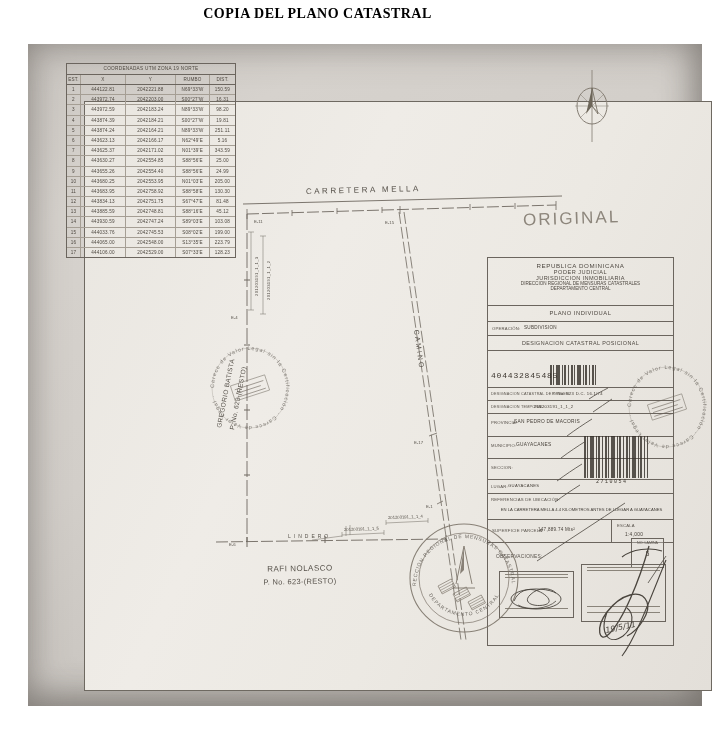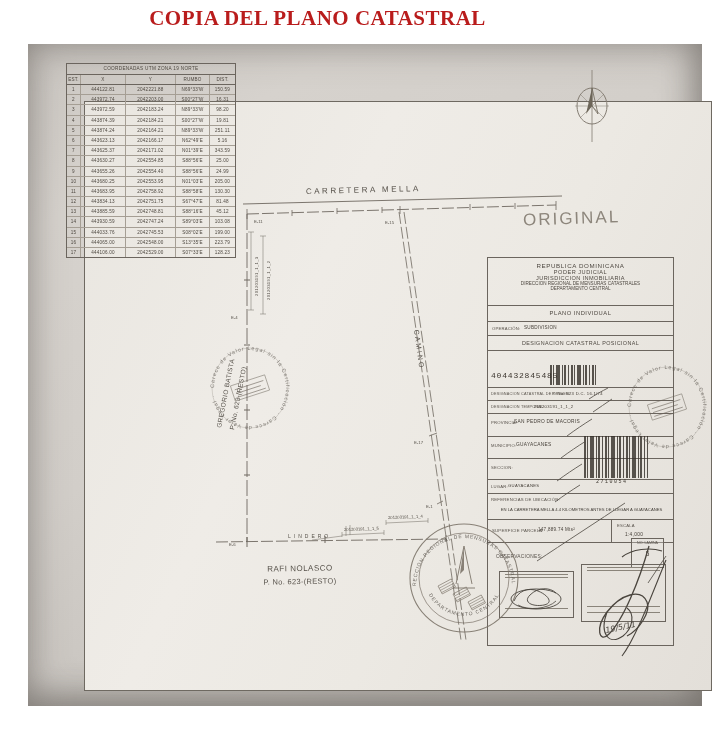--- a/index.html
+++ b/index.html
@@ -1,20 +1,20 @@
 <!DOCTYPE html>
 <html><head>
 <meta charset="utf-8">
 <style>
   html,body{margin:0;padding:0;background:#ffffff;}
   #canvas{position:relative;width:716px;height:739px;background:#fff;overflow:hidden;
           font-family:"Liberation Sans",sans-serif;}
   .title{position:absolute;left:0;top:6px;width:635px;text-align:center;
-         font-family:"Liberation Serif",serif;font-weight:bold;font-size:21px;
-         letter-spacing:.5px;color:#b91c1c;}
+         font-family:"Liberation Serif",serif;font-weight:bold;font-size:14px;
+         letter-spacing:.5px;color:#000000;}
   .photo{position:absolute;left:28px;top:44px;width:674px;height:662px;
          background:linear-gradient(150deg,#cbc7c2 0%,#d6d2cd 18%,#d2cec9 45%,#c6c2bd 75%,#b2aea9 100%);
          box-shadow:inset 0 0 40px rgba(90,85,80,.45), inset -8px -10px 30px rgba(70,65,60,.35);}
   .sheet{position:absolute;left:56px;top:57px;width:628px;height:590px;box-sizing:border-box;
          border:1px solid #6e6961;
          background:linear-gradient(115deg,#e9e6e0 0%,#efece7 35%,#ece9e3 60%,#e3dfd9 100%);}
   
   .ctable{position:absolute;left:66px;top:63px;width:170px;box-sizing:border-box;
           border:1px solid #6b655e;color:#4e4840;}
   .ct-title{height:10px;line-height:10px;text-align:center;font-size:4.7px;letter-spacing:.3px;

